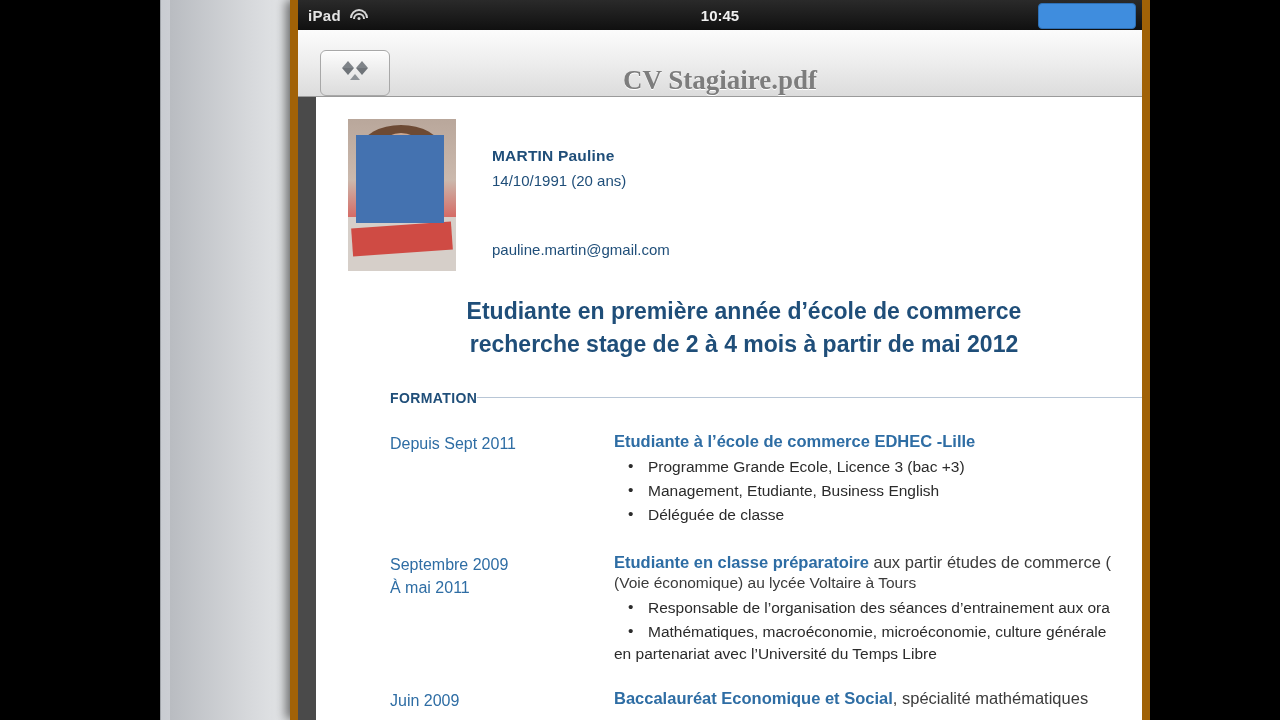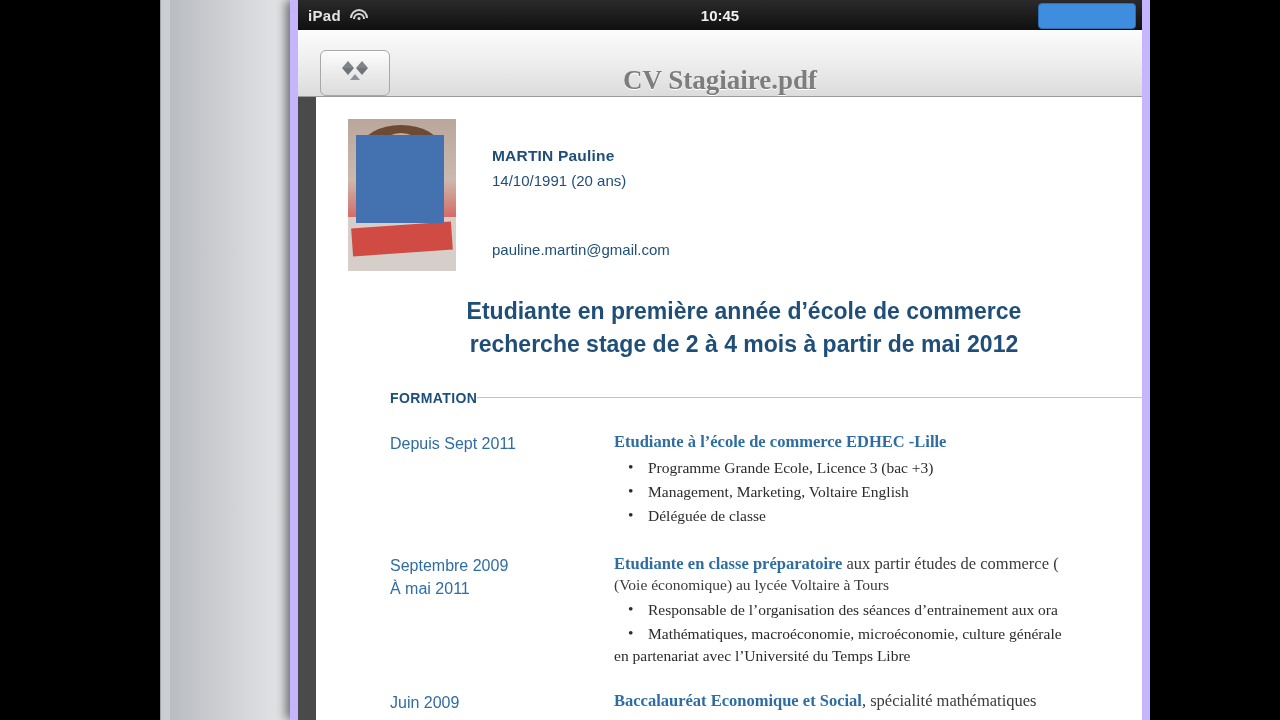--- a/index.html
+++ b/index.html
@@ -47,21 +47,21 @@
     background: linear-gradient(to right, #b9bcc1 0%, #d6d8db 60%, #e7e9eb 100%);
   }
 
   
   .ipad {
     position: absolute;
     left: 290px;
     top: 0;
     width: 860px;
     height: 720px;
-    background: #c4b5fd;
+    background: #a16207;
     box-shadow: -4px 0 10px rgba(0,0,0,0.55);
   }
   .ipad-inner {
     position: absolute;
     left: 8px;
     top: 0;
     width: 844px;
     height: 720px;
     background: #fff;
     overflow: hidden;
@@ -301,21 +301,21 @@
     margin: 26px 0 0 74px;
     gap: 24px;
   }
   .entry .when {
     width: 200px;
     flex: none;
     font-size: 16px;
     line-height: 1.45;
     color: #2e6da4;
   }
-  .entry .what { flex: 1; padding-right: 6px; font-family: Liberation Serif, serif; }
+  .entry .what { flex: 1; padding-right: 6px; }
   .entry .role {
     font-weight: bold;
     font-size: 16.5px;
     color: #2e6da4;
   }
   .entry .role .plain {
     font-weight: normal;
     color: #3b3b3b;
   }
   .entry .subline {
@@ -411,21 +411,21 @@
             <span>FORMATION</span>
             <span class="rule"></span>
           </div>
 
           <div class="entry">
             <div class="when">Depuis Sept 2011</div>
             <div class="what">
               <div class="role">Etudiante à l’école de commerce EDHEC -Lille</div>
               <ul class="bullets">
                 <li>Programme Grande Ecole, Licence 3 (bac +3)</li>
-                <li>Management, Marketing, Voltaire English</li>
+                <li>Management, Etudiante, Business English</li>
                 <li>Déléguée de classe</li>
               </ul>
             </div>
           </div>
 
           <div class="entry">
             <div class="when" style="white-space:pre-line">Septembre 2009
 À mai 2011</div>
             <div class="what">
               <div class="role"><span>Etudiante en classe préparatoire</span><span class="plain"> aux partir études de commerce (</span></div>

